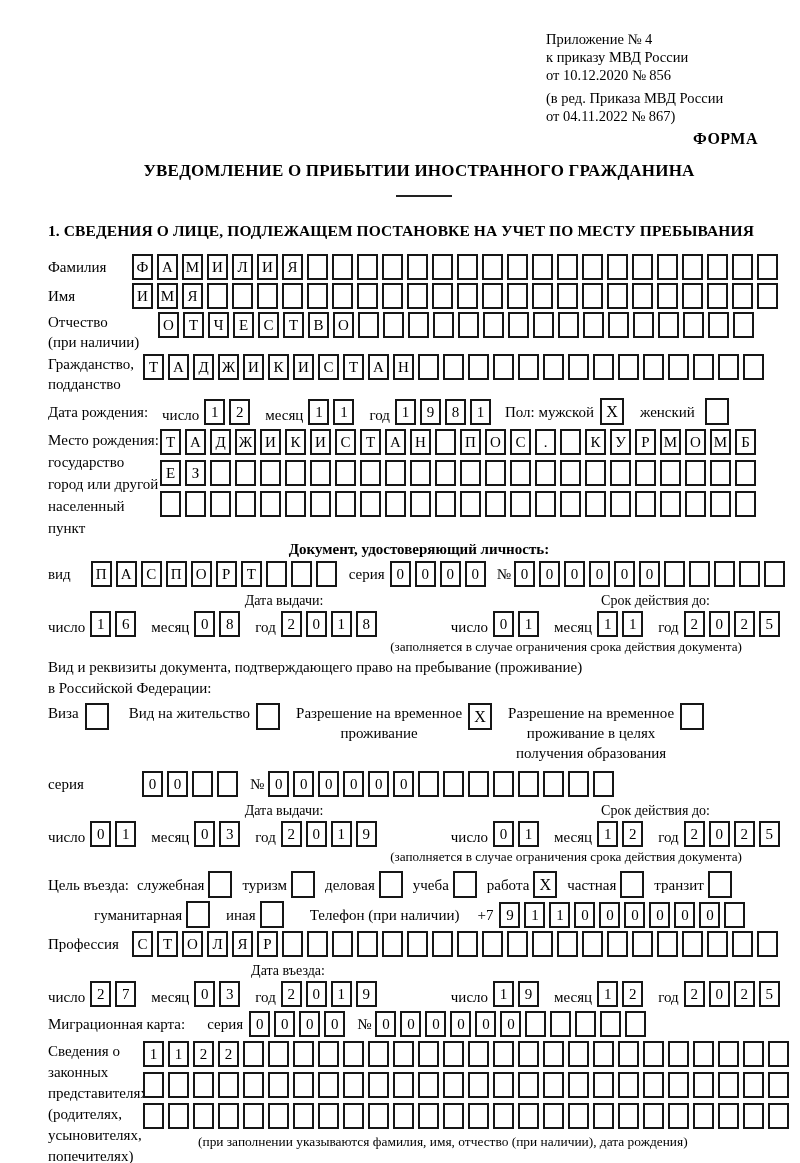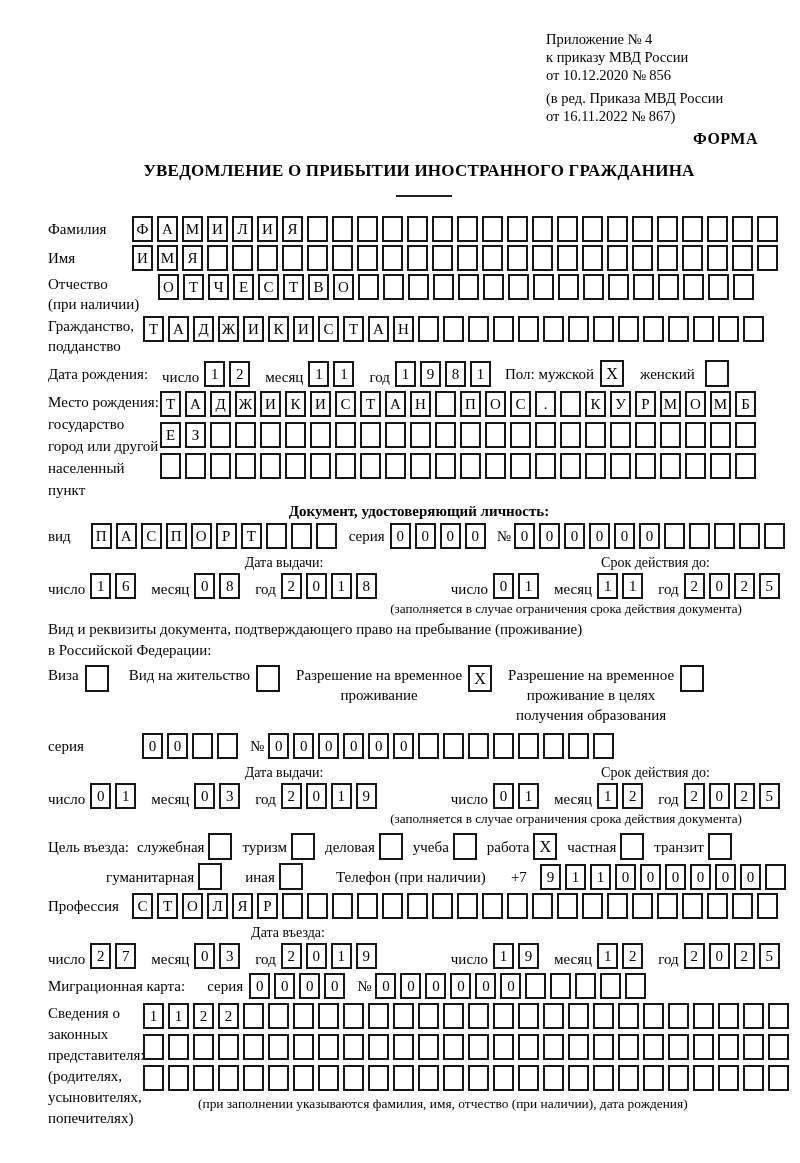--- a/index.html
+++ b/index.html
@@ -57,42 +57,43 @@
   .intro { font-size:15px; line-height:21px; margin-top:2px; }
 
   .opt-lbl { margin:0 6px 0 0; }
   .gap20 { margin-right:20px; } .gap16 { margin-right:16px; }
   .opt-ml { text-align:center; line-height:20px; }
 
   .purpose-intro { margin-right:8px; }
   .p-item { display:inline-flex; align-items:center; margin-right:10px; }
   .p-item .lbl { margin-right:4px; }
 
-  .indent58 { margin-left:58px;justify-content:space-between; }
+  .indent58 { margin-left:46px; }
   .repr-note { margin:-33px 0 0 150px; font-size:13.4px; }
 </style>
 </head>
 <body>
 
 <div class="page">
 
   <div class="hdr-right">
     <div class="pre">Приложение № 4
 к приказу МВД России
 от 10.12.2020 № 856</div>
     <div class="pre rev">(в ред. Приказа МВД России
-от 16.11.2022 № 867)</div>
+от 04.11.2022 № 867)</div>
   </div>
   <div class="forma">ФОРМА</div>
 
   <div class="title">
     <div>УВЕДОМЛЕНИЕ О ПРИБЫТИИ ИНОСТРАННОГО ГРАЖДАНИНА</div>
     <div><span class="uline"></span></div>
   </div>
 
+  <div class="sec1">1. СВЕДЕНИЯ О ЛИЦЕ, ПОДЛЕЖАЩЕМ ПОСТАНОВКЕ НА УЧЕТ ПО МЕСТУ ПРЕБЫВАНИЯ</div>
 
   <div class="frow mt14">
     <span class="lbl w84">Фамилия</span>
     <span class="cells">
         <span class="cell">Ф</span>
         <span class="cell">А</span>
         <span class="cell">М</span>
         <span class="cell">И</span>
         <span class="cell">Л</span>
         <span class="cell">И</span>

